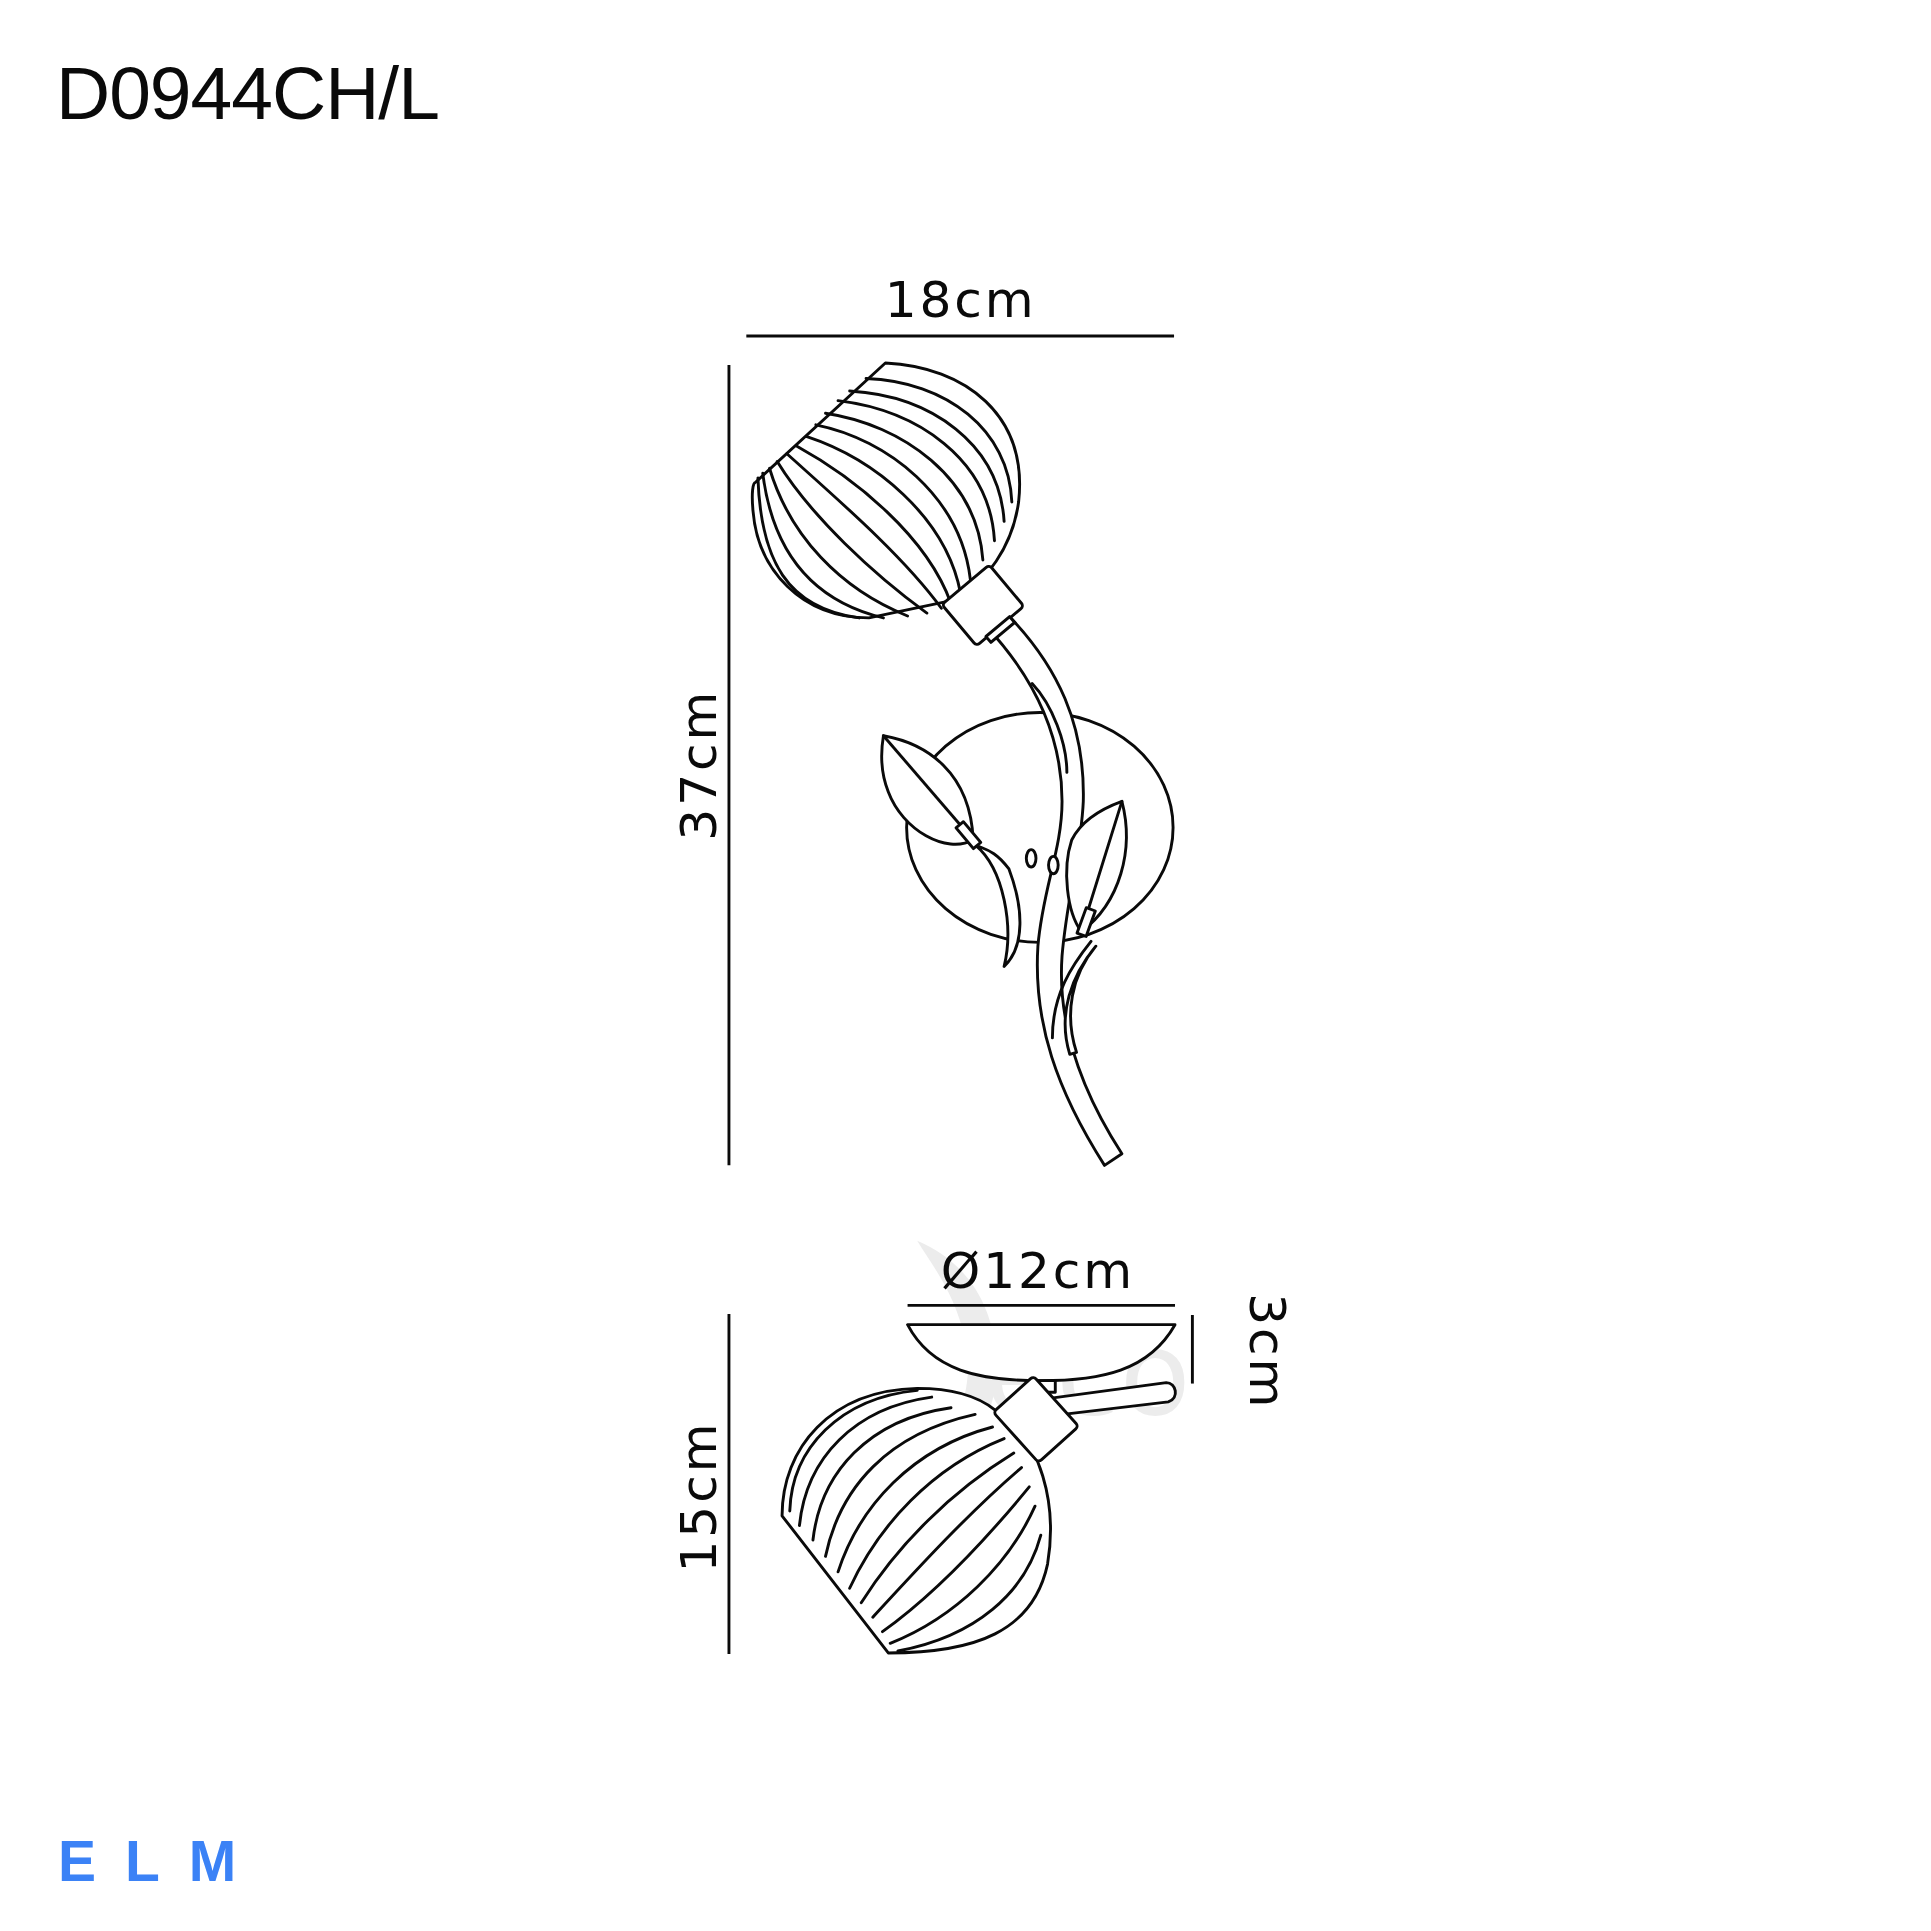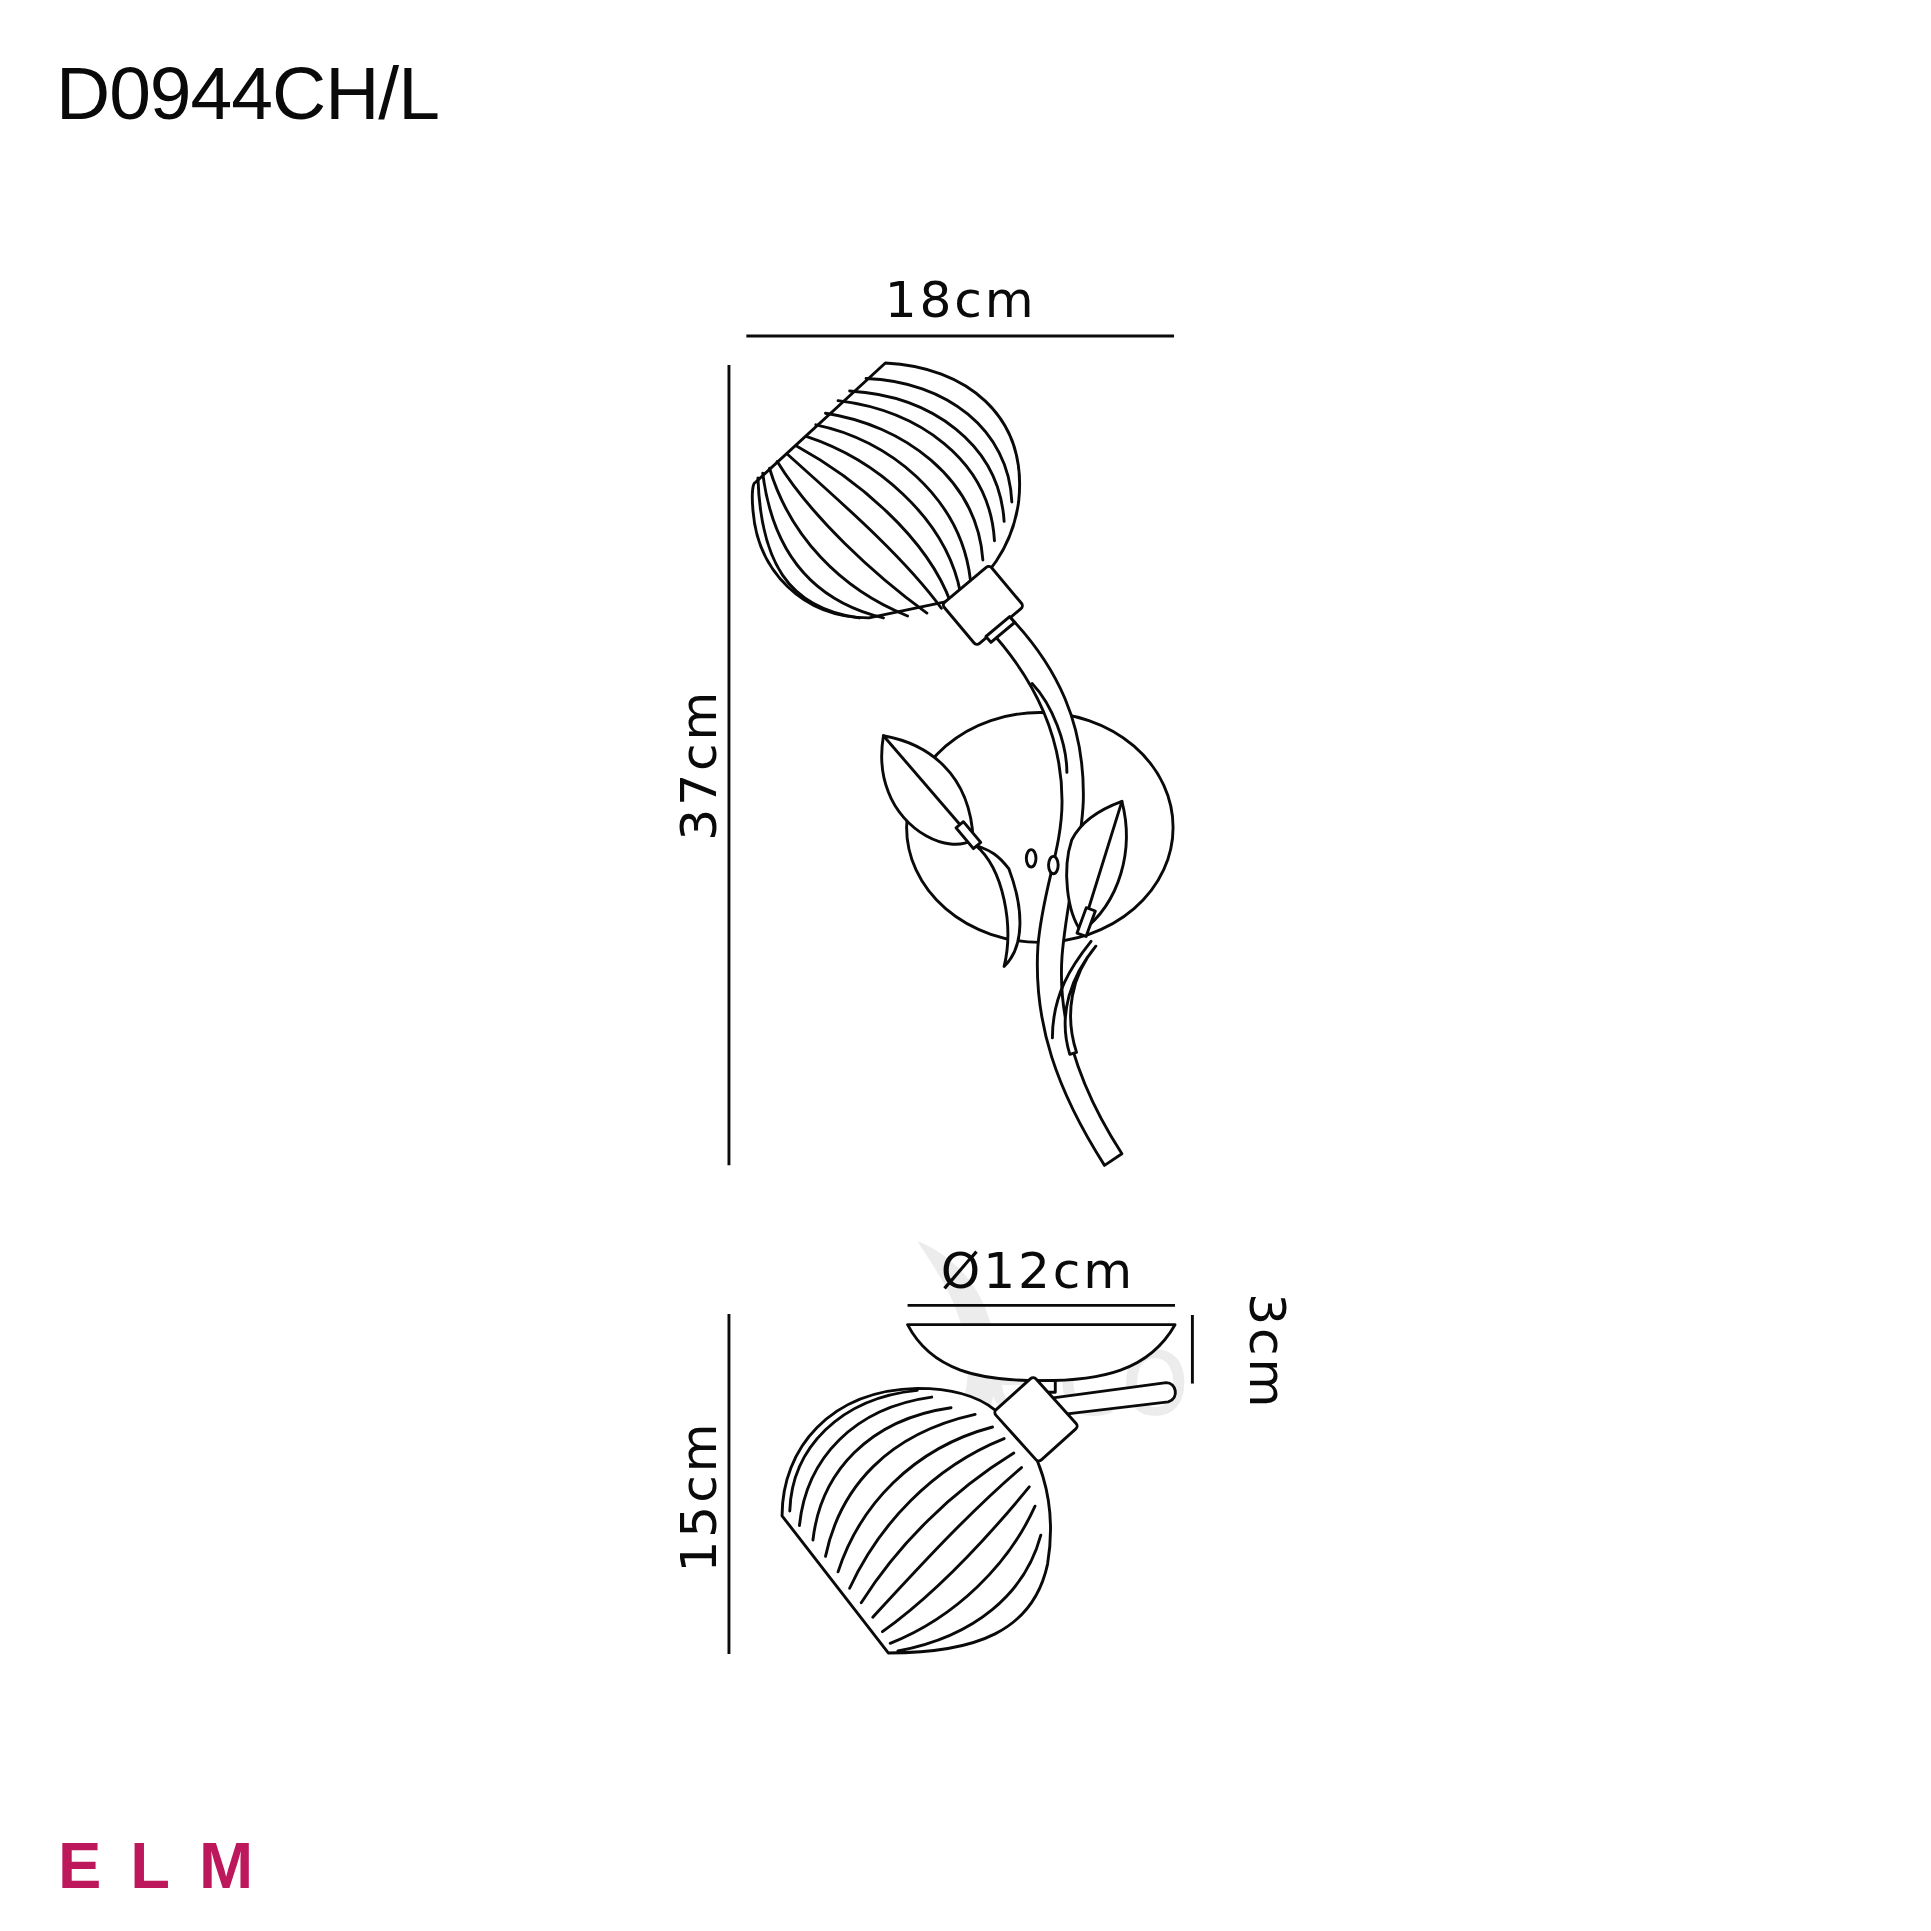--- a/index.html
+++ b/index.html
@@ -4,22 +4,22 @@
 <style>
   html, body { margin: 0; padding: 0; background: #ffffff; }
   body { width: 1931px; height: 1931px; position: relative; overflow: hidden; font-family: "DejaVu Sans", sans-serif; }
   .product-code {
     position: absolute; left: 56px; top: 56px;
     font-family: "Liberation Sans", sans-serif; font-size: 75px; font-weight: 400;
     color: #0a0a0a; letter-spacing: -1px; line-height: 1; margin: 0; text-align: right;
   }
   .family-name {
     position: absolute; left: 58px; top: 1833px;
-    font-family: "Liberation Sans", sans-serif; font-size: 65px; font-weight: 700;
-    color: #be185d; letter-spacing: 29px; line-height: 1; margin: 0;
+    font-family: "Liberation Sans", sans-serif; font-size: 57px; font-weight: 700;
+    color: #3b82f6; letter-spacing: 29px; line-height: 1; margin: 0;
   }
   svg.drawing { position: absolute; left: 0; top: 0; width: 1931px; height: 1931px; }
   .dim-text { font-family: "DejaVu Sans", sans-serif; font-size: 52px; fill: #0a0a0a; letter-spacing: 3px; }
   .ln { fill: none; stroke: #0a0a0a; stroke-width: 3; stroke-linecap: round; stroke-linejoin: round; }
   .lnf { fill: #ffffff; stroke: #0a0a0a; stroke-width: 3; stroke-linejoin: round; }
   .dimln { stroke: #0a0a0a; stroke-width: 3; }
   .wm { fill: #ececec; }
   .wm-text { font-family: "DejaVu Sans", sans-serif; font-size: 120px; fill: #ececec; }
 </style>
 </head>

